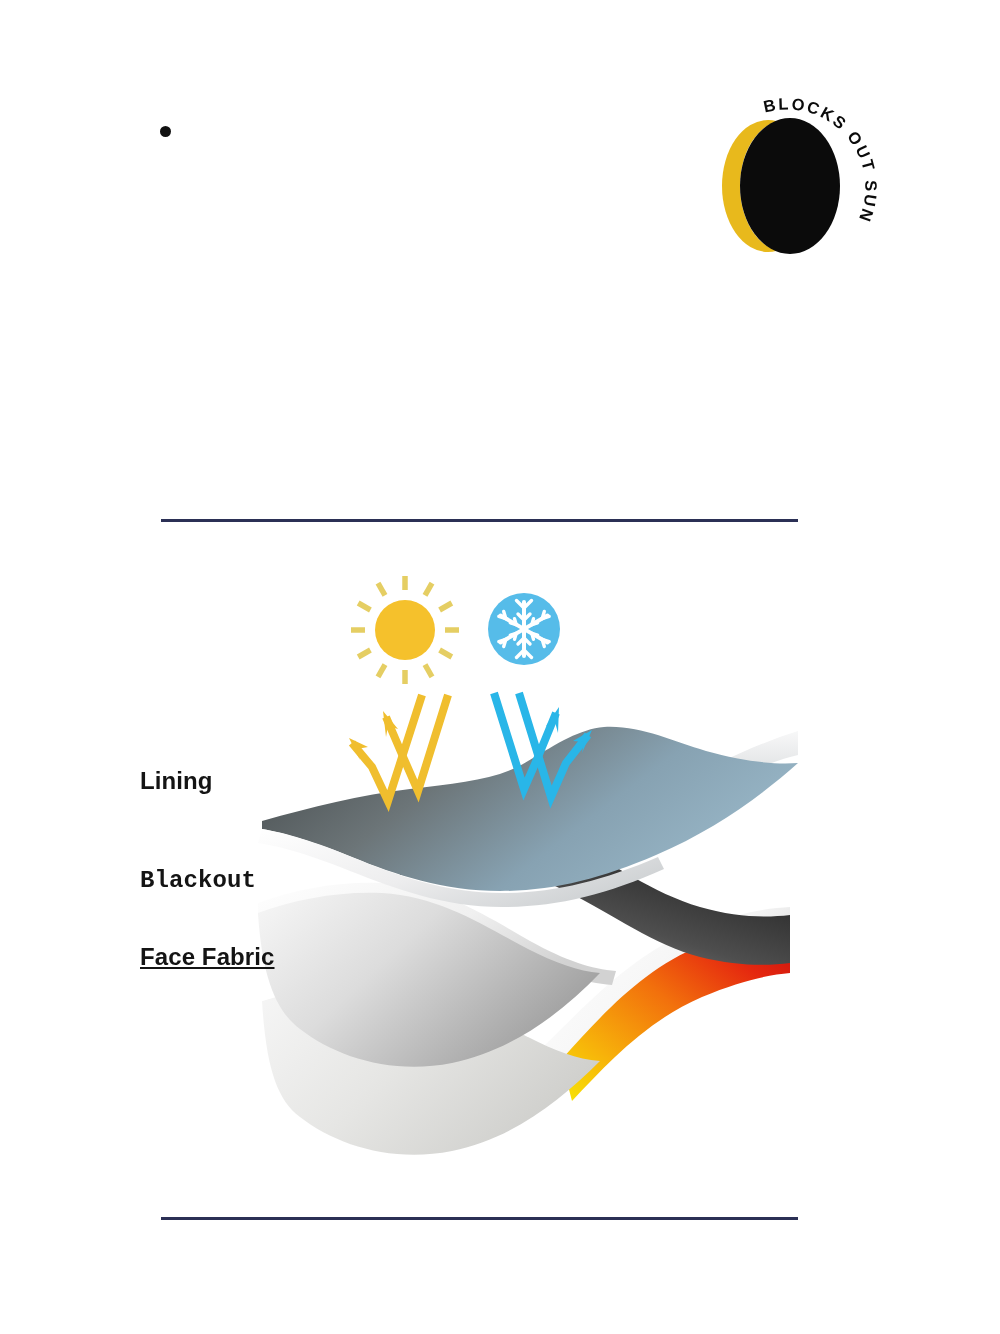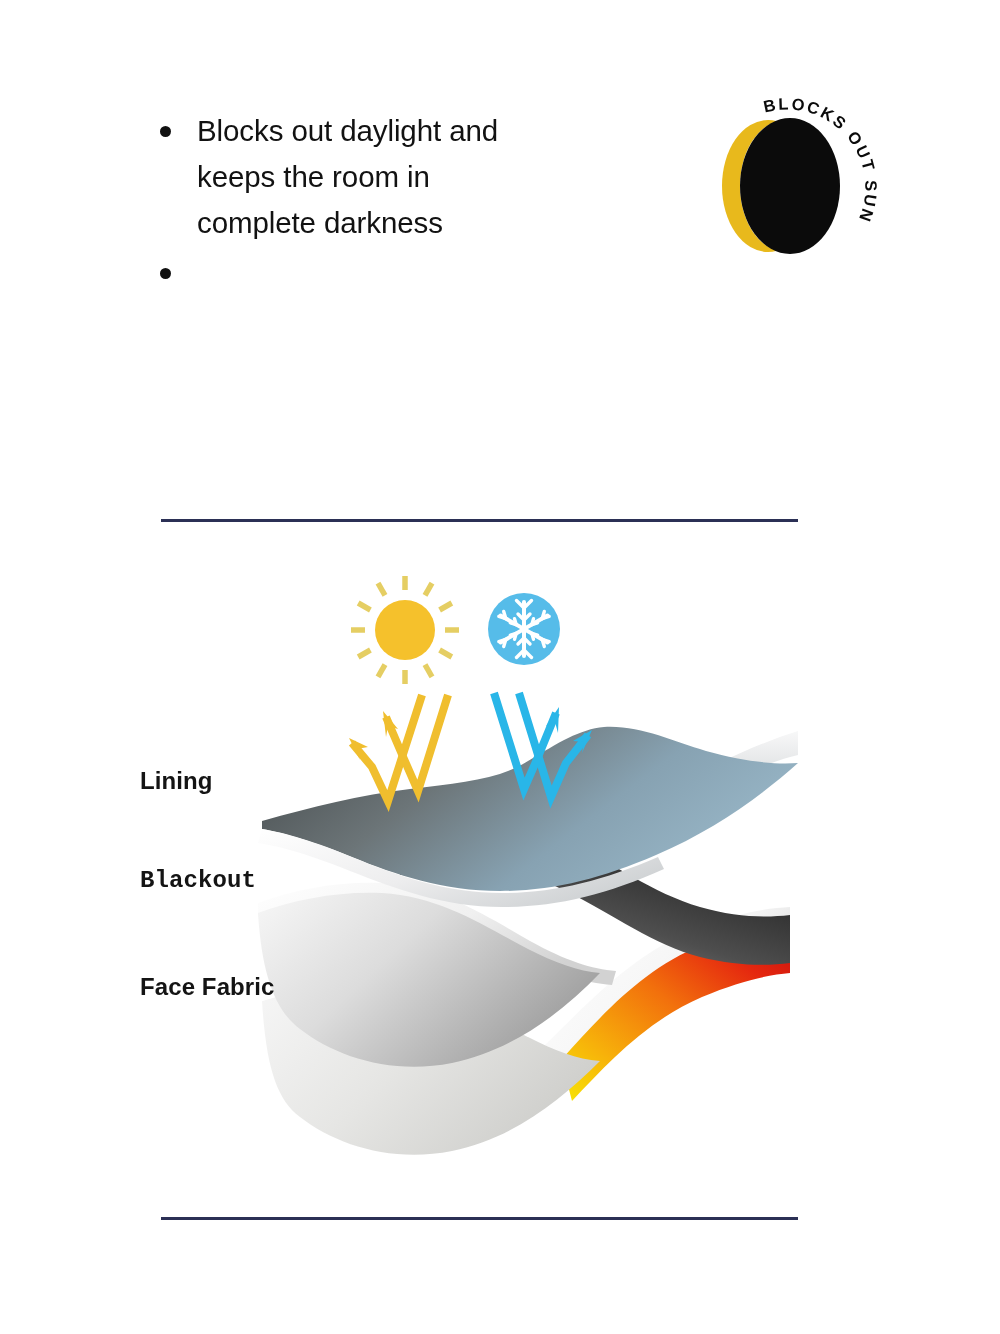--- a/index.html
+++ b/index.html
@@ -78,33 +78,27 @@
   .layer-label {
     position: absolute;
     font-size: 24px;
     font-weight: 700;
     color: #141414;
     letter-spacing: 0.1px;
     white-space: nowrap;
   }
   #label-lining      { left: 140px; top: 222px; }
   #label-blackout    { left: 140px; top: 322px; font-family: Liberation Mono, monospace; }
-  #label-face-fabric { left: 140px; top: 428px; }
+  #label-face-fabric { left: 140px; top: 398px; text-decoration: underline; }
 </style>
 </head>
 <body>
 
 <section id="benefits-section">
 
-  <div class="benefit-item">
-    <span class="benefit-bullet"></span>
-    <span class="benefit-text">Blocks out daylight and
-keeps the room in
-complete  darkness</span>
-  </div>
 
   <div class="benefit-item">
     <span class="benefit-bullet"></span>
   </div>
 
 
 </section>
 
 <div id="blocks-out-sun-badge">
   <svg viewBox="0 0 192 186" width="192" height="186">

